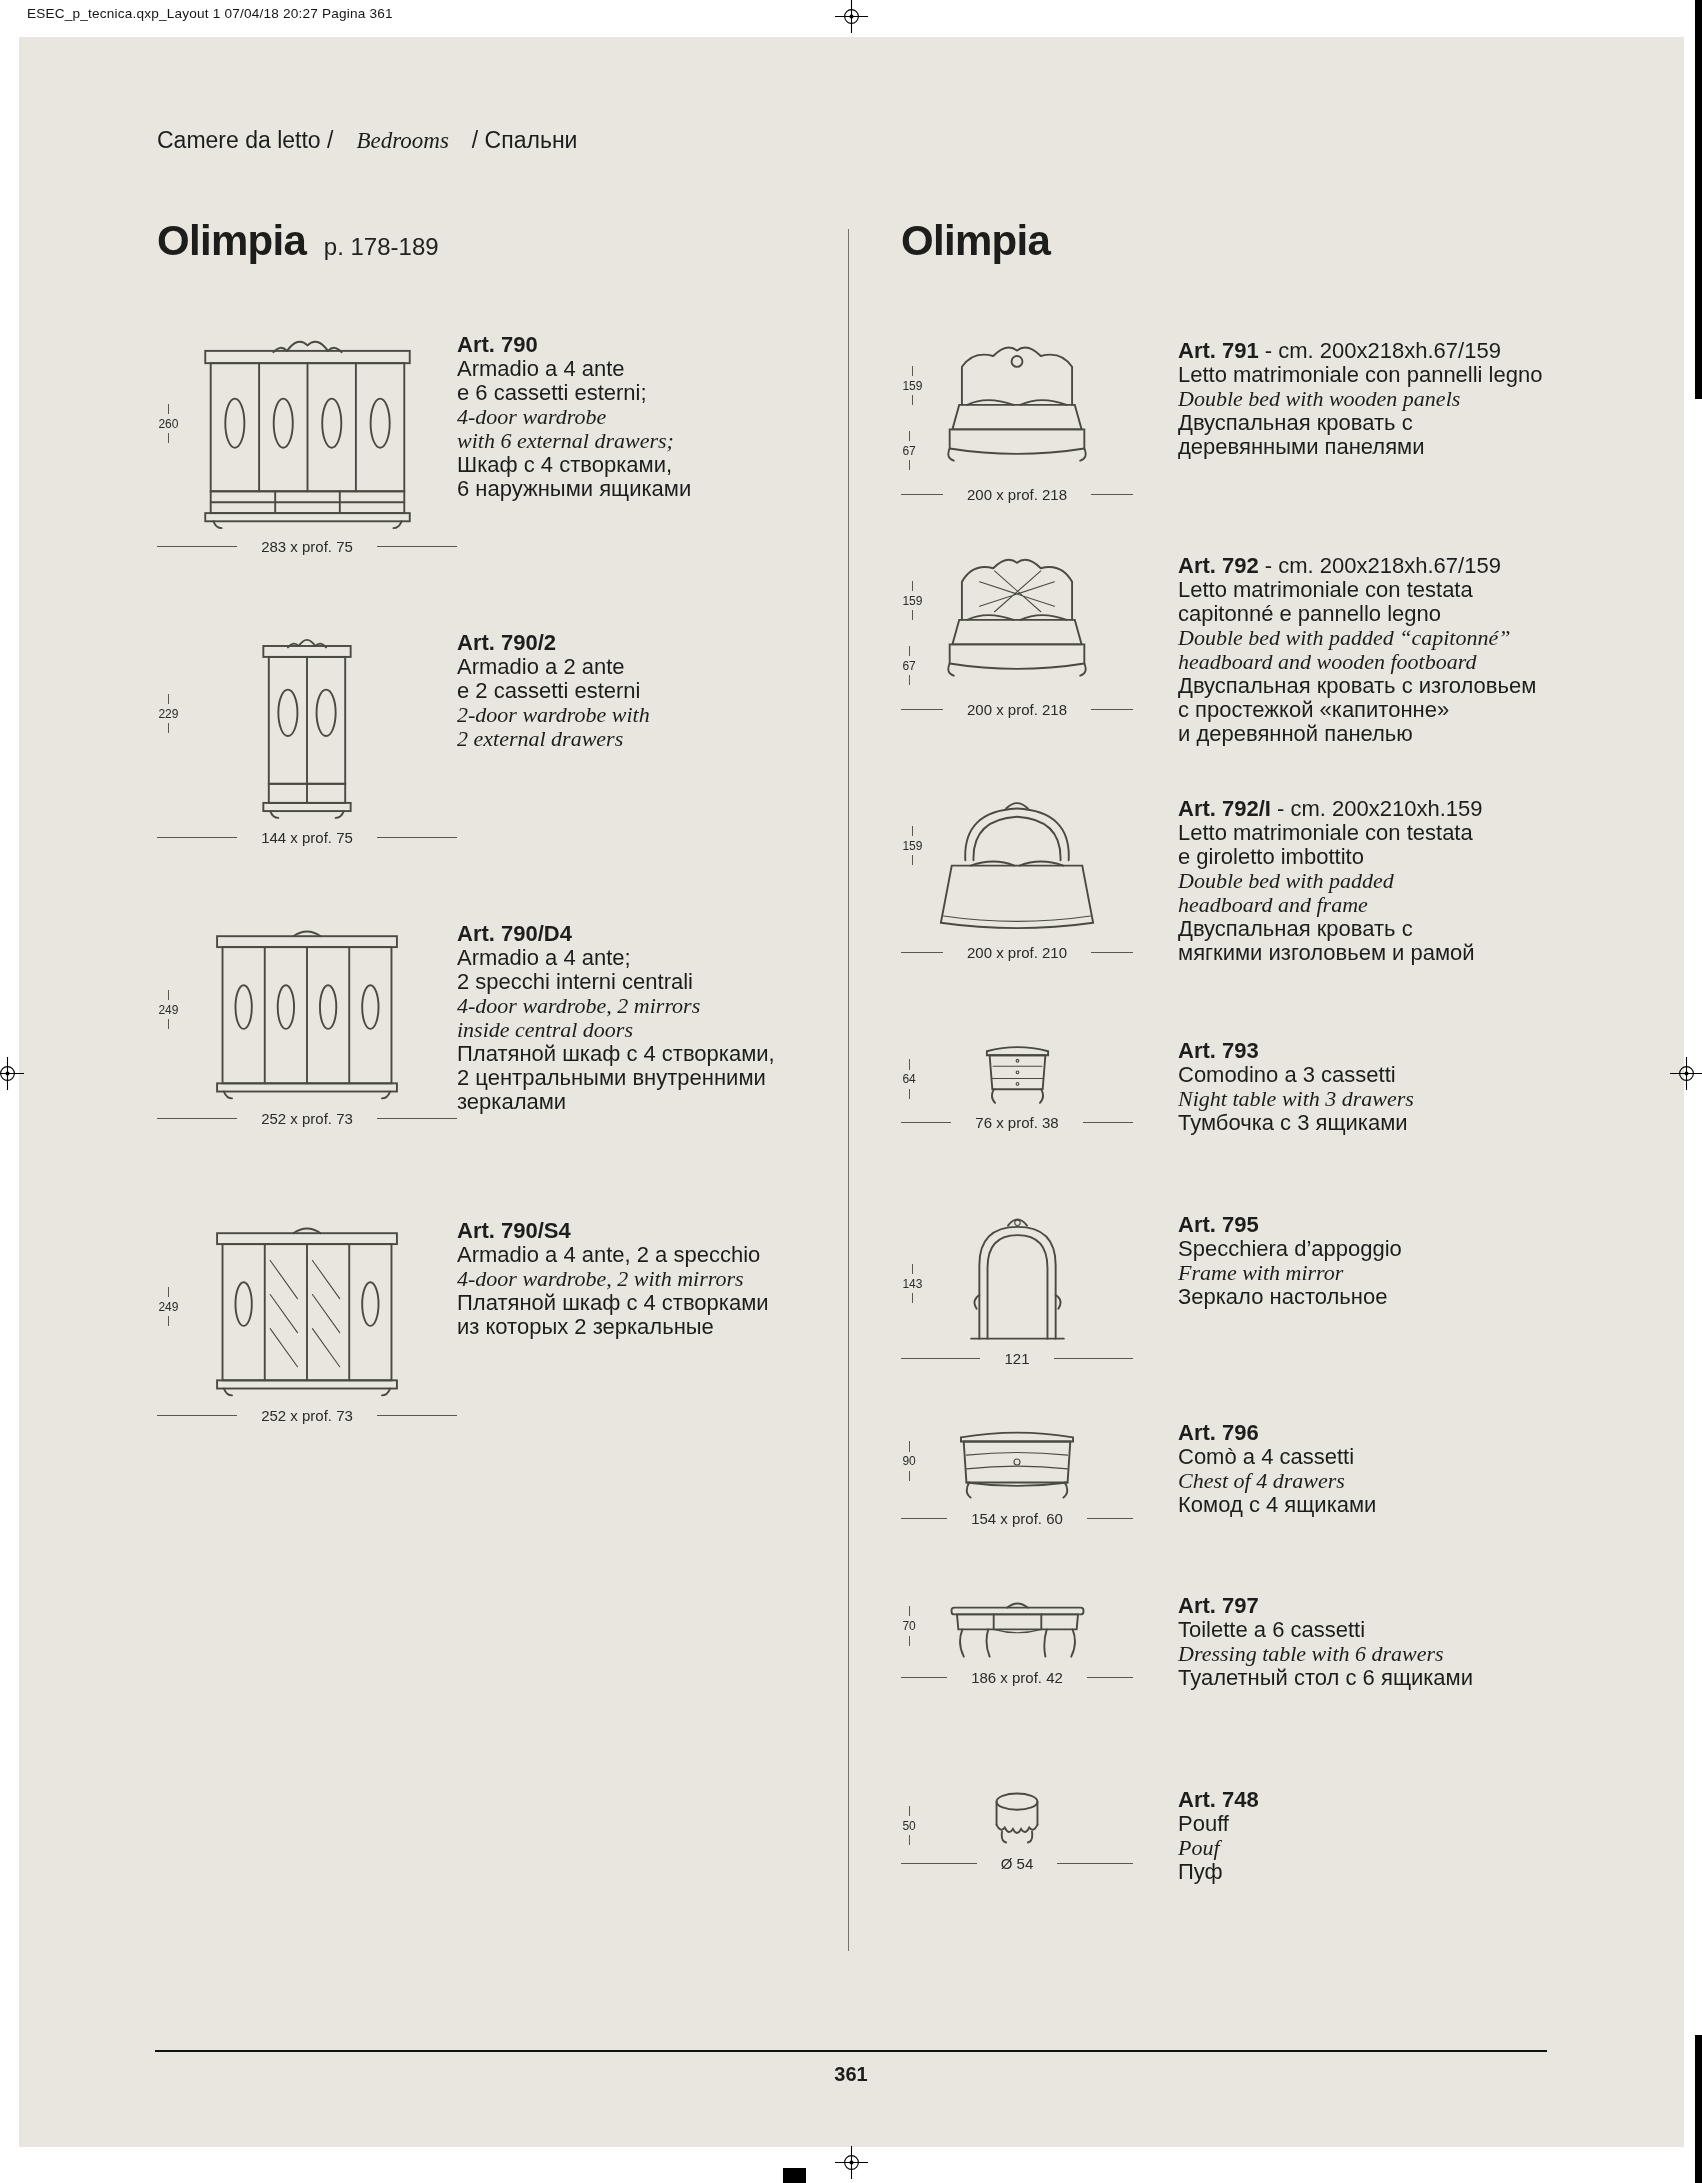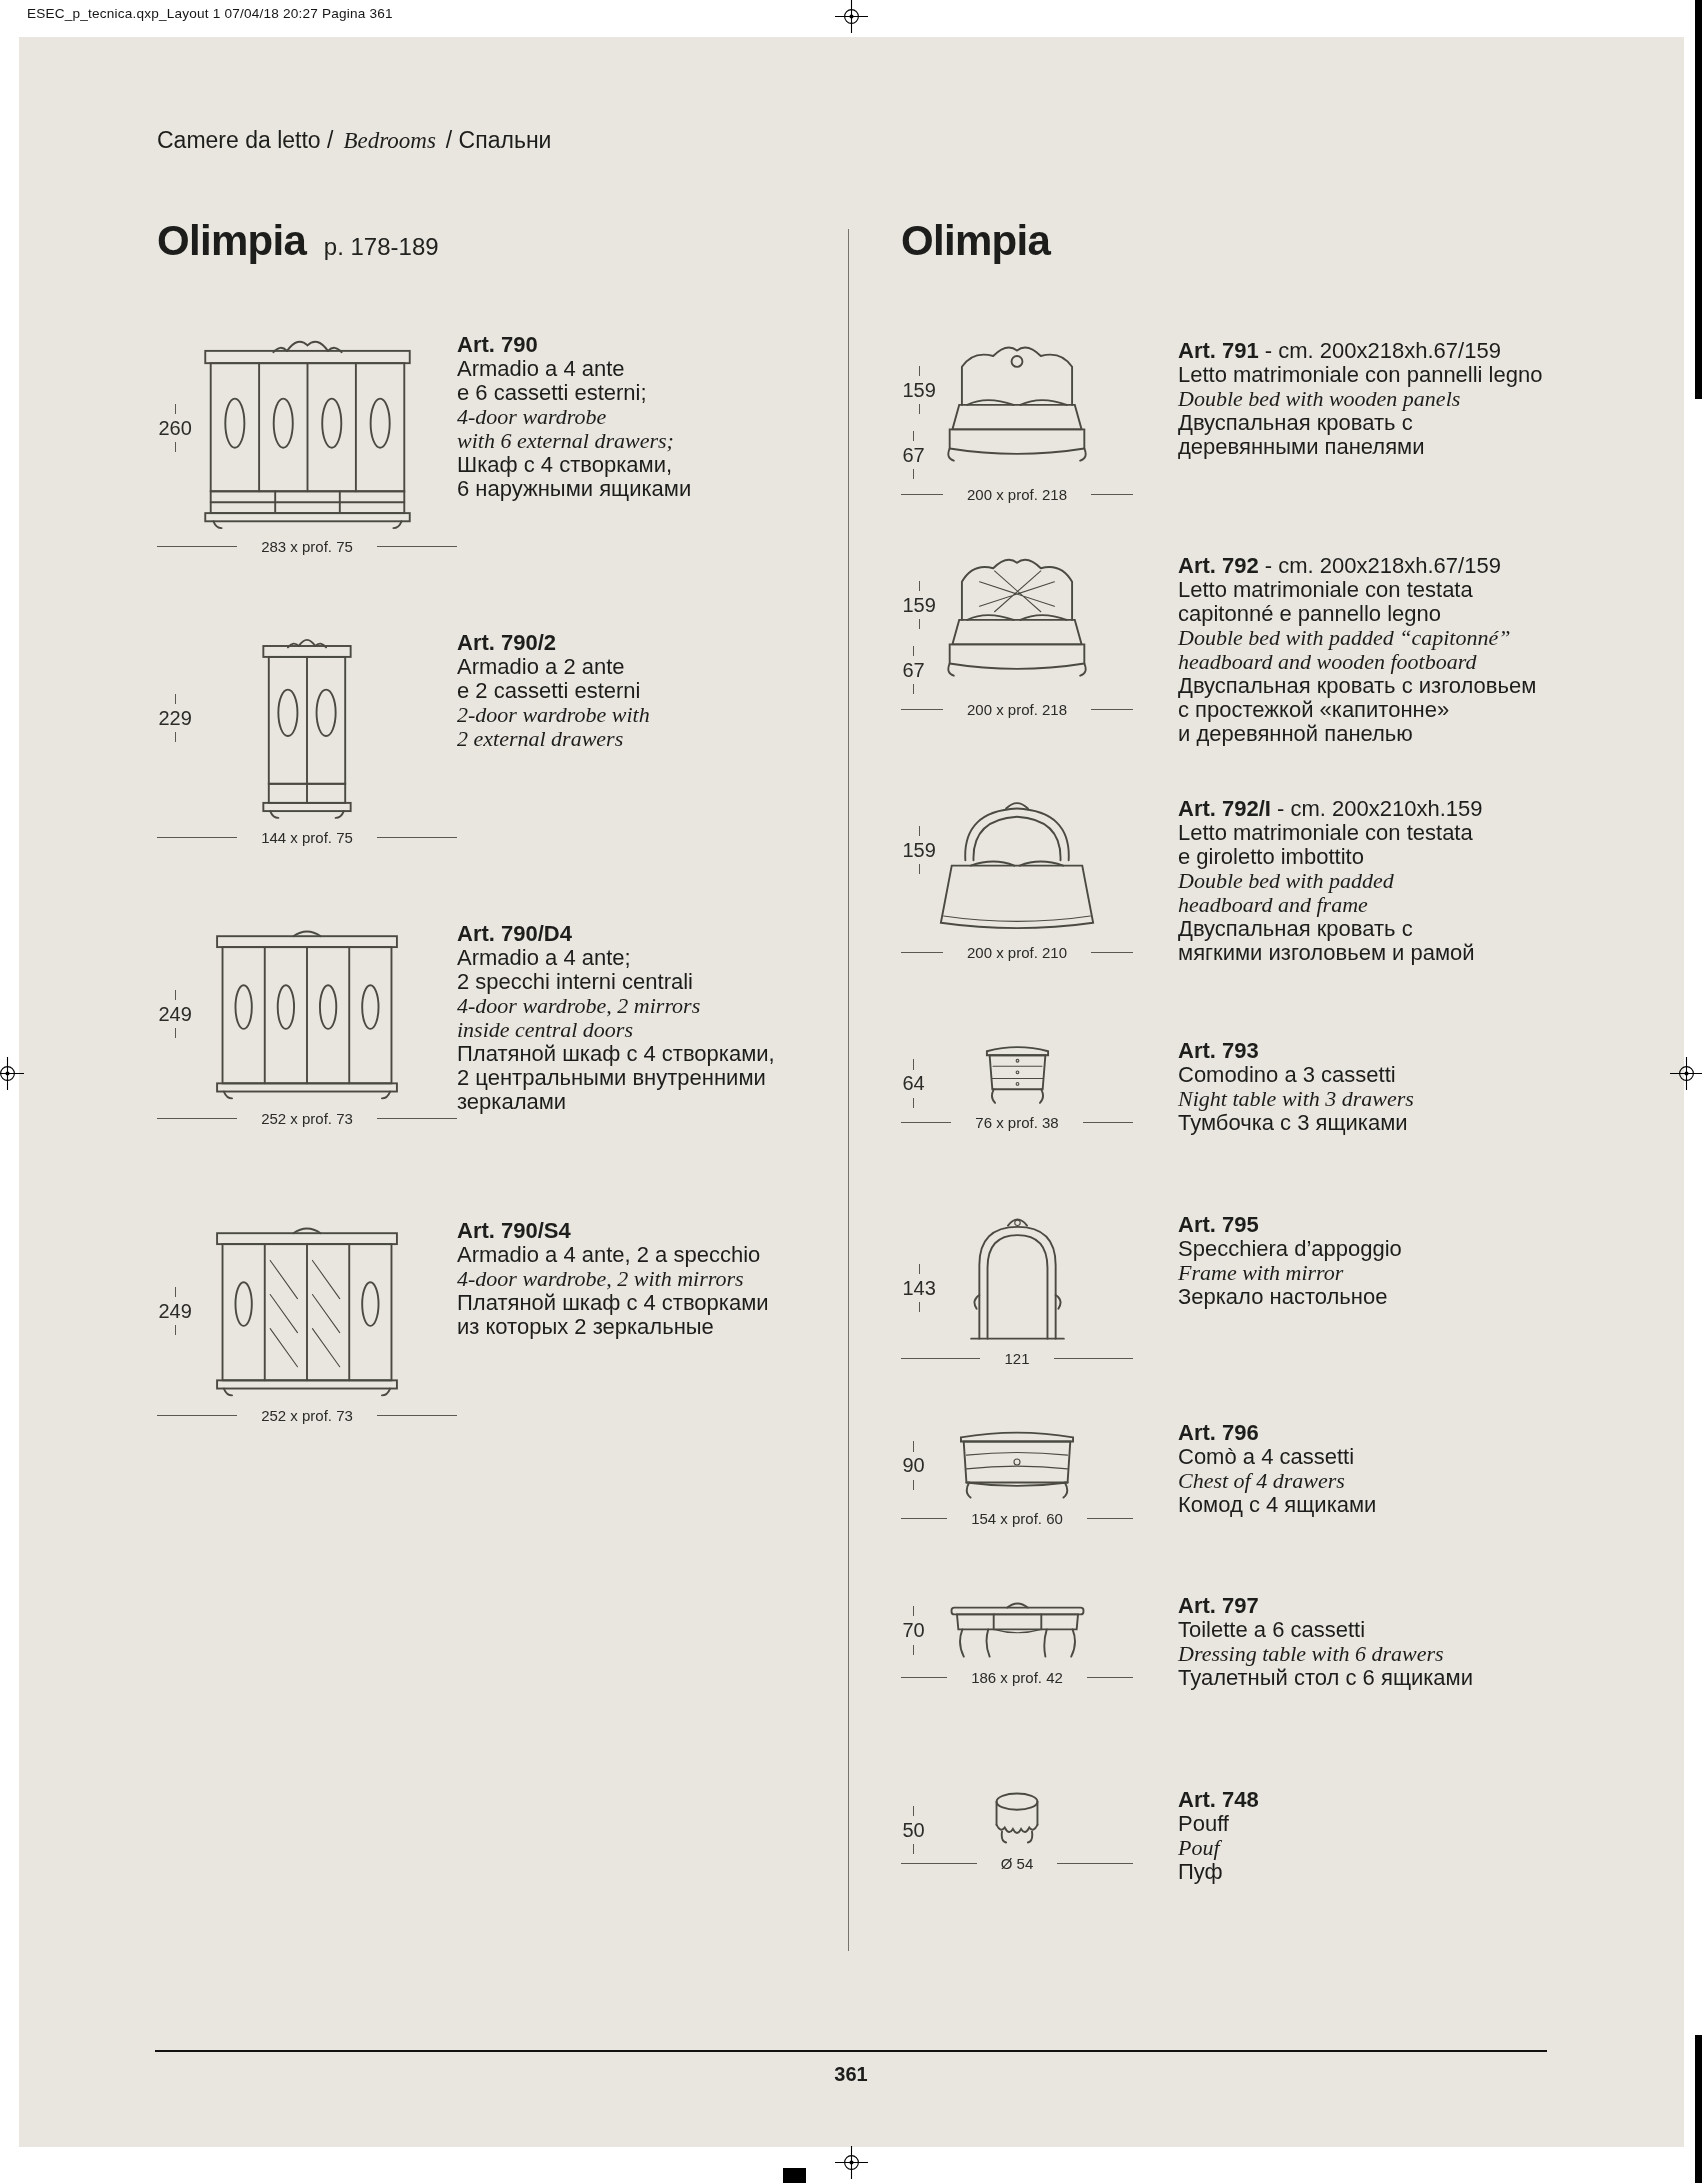--- a/index.html
+++ b/index.html
@@ -4,33 +4,33 @@
 <style>
   html,body{margin:0;padding:0;}
   body{
     width:1703px;height:2183px;position:relative;background:#ffffff;
     font-family:"Liberation Sans",sans-serif;color:#1d1d1b;overflow:hidden;
   }
   .page-bg{position:absolute;left:19px;top:37px;width:1665px;height:2110px;background:#e8e6df;}
   .slug{position:absolute;left:27px;top:5.5px;font-size:13.6px;color:#161616;letter-spacing:0.2px;}
   .bar{position:absolute;background:#000;}
   .regmark{position:absolute;width:33px;height:33px;}
-  .header{position:absolute;left:157px;top:127px;font-size:23px;display:flex;gap:10px;align-items:baseline;}
+  .header{position:absolute;left:157px;top:127px;font-size:23px;display:flex;gap:23px;align-items:baseline;}
   .header .serifit{font-family:"Liberation Serif",serif;font-style:italic;}
   .title-row{position:absolute;display:flex;align-items:baseline;gap:17.7px;}
   .title{font-size:42px;font-weight:700;letter-spacing:-0.7px;}
   .pages{font-size:24px;color:#22221f;}
   .divider{position:absolute;left:848px;top:229px;width:1.4px;height:1722px;background:#75736b;}
   .item{position:absolute;display:flex;align-items:flex-start;}
   .fig{position:relative;display:flex;flex-direction:column;align-items:center;box-sizing:border-box;}
   .left-item .fig{width:300px;}
   .left-item .txt{width:382px;}
   .right-item .fig{width:232px;margin-right:45px;}
   .right-item .txt{width:477px;}
-  .dimv{position:absolute;left:1.4px;font-size:20px;color:#2b2b28;text-align:center;}
+  .dimv{position:absolute;left:1.4px;font-size:12px;color:#2b2b28;text-align:center;}
   .dimv::before,.dimv::after{content:"";display:block;width:1px;height:10.2px;background:#5a584f;margin:2.7px auto;}
   .dimh{display:flex;align-items:center;align-self:stretch;margin-top:6.8px;font-size:15px;color:#2b2b28;}
   .dimh .dl{flex:1;height:1px;background:#5a584f;}
   .dimh span{margin:0 24px;white-space:nowrap;}
   .sketch{display:block;}
   .sketch g{stroke:#4b4a42;fill:none;stroke-width:1.4;stroke-linecap:round;}
   .sketch g .thin{stroke-width:.8;}
   .txt{font-size:22px;line-height:24px;}
   .txt .art{font-weight:700;}
   .txt .art .rest{font-weight:400;text-align:right;}

